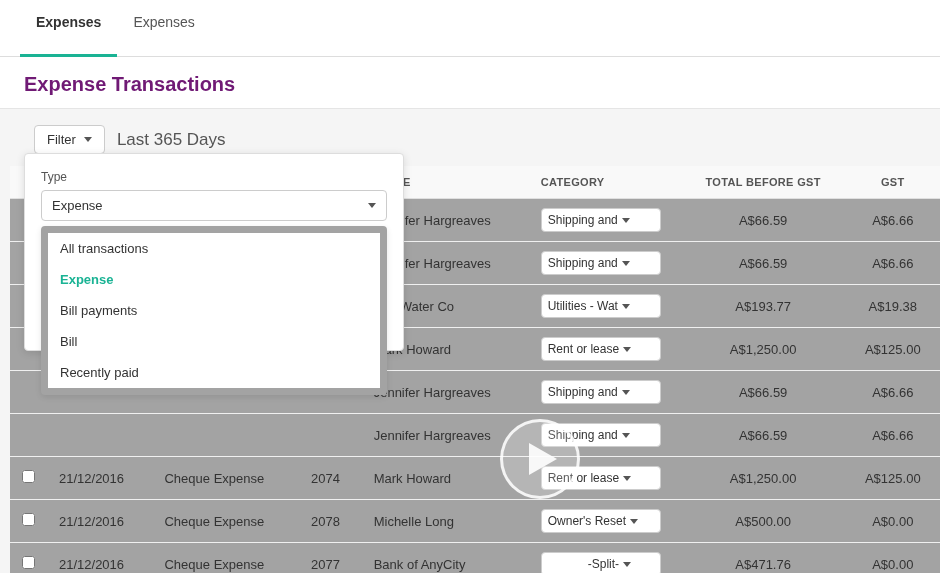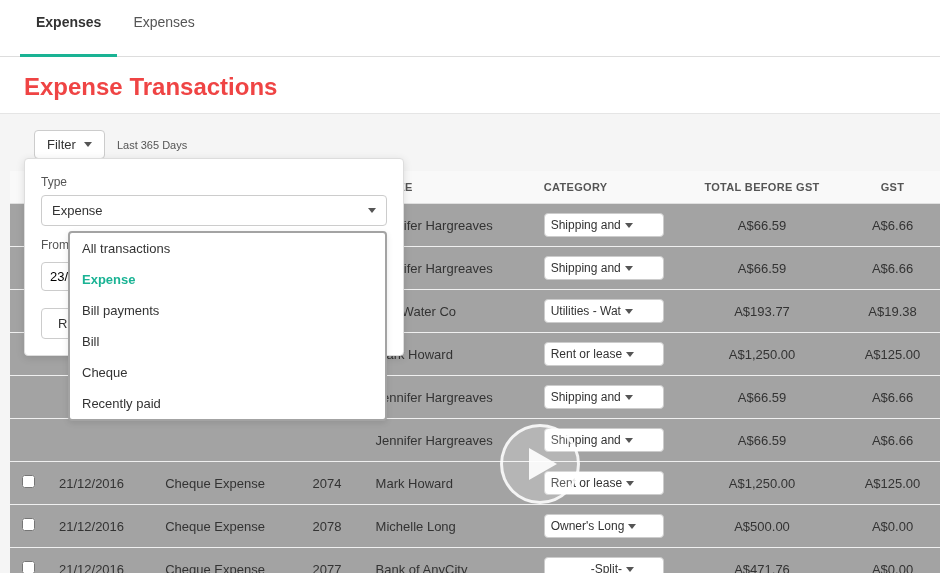--- a/index.html
+++ b/index.html
@@ -34,23 +34,23 @@
       border-bottom-color: #1ab394;
     }
 
     
     .page-header {
       background: #fff;
       padding: 16px 24px 12px;
       border-bottom: 1px solid #e5e5e5;
     }
     .page-title {
-      font-size: 24px;
+      font-size: 20px;
       font-weight: 600;
-      color: #ef4444;
+      color: #701a75;
     }
 
     
     .main-content {
       padding: 16px 0 0 10px;
       background: #f5f5f5;
       position: relative;
     }
 
     
@@ -69,21 +69,21 @@
       padding: 6px 12px;
       border: 1px solid #ccc;
       border-radius: 4px;
       background: #fff;
       cursor: pointer;
       font-size: 13px;
       color: #333;
     }
 
     .filter-label {
-      font-size: 11px;
+      font-size: 17px;
       color: #555;
     }
 
     
     .dropdown-panel {
       position: absolute;
       top: 44px;
       left: 24px;
       background: #fff;
       border: 1px solid #ddd;
@@ -118,25 +118,24 @@
       font-size: 13px;
     }
 
     
     .type-dropdown-list {
       position: absolute;
       top: 36px;
       left: 0;
       right: 0;
       background: #fff;
-      border: 2px solid #a3a3a3;
+      border: 7px solid #a3a3a3;
       border-radius: 4px;
       z-index: 200;
       box-shadow: 0 2px 6px rgba(0,0,0,0.1);
-      margin-left: 27px;
     }
 
     .type-dropdown-list .list-item {
       padding: 8px 12px;
       cursor: pointer;
       font-size: 13px;
       color: #333;
     }
     .type-dropdown-list .list-item.selected {
       color: #1ab394;
@@ -314,21 +313,20 @@
       <div class="type-select-display">
         <span>Expense</span>
         <span class="chevron-down"></span>
       </div>
 
       <div class="type-dropdown-list">
         <div class="list-item">All transactions</div>
         <div class="list-item selected">Expense</div>
         <div class="list-item">Bill payments</div>
         <div class="list-item">Bill</div>
-        <div class="list-item">Cheque</div>
         <div class="list-item">Recently paid</div>
       </div>
     </div>
 
     <div class="date-row">
       <div class="date-group">
         <div class="field-label">From</div>
         <input class="date-input" type="text" value="23/03/2016" style="">
       </div>
       <div class="date-group">
@@ -492,21 +490,21 @@
           <tr>
       <td class="checkbox-col">
         <input type="checkbox" style="">
       </td>
       <td>21/12/2016</td>
       <td>Cheque Expense</td>
       <td>2078</td>
       <td>Michelle Long</td>
       <td>
         <div class="cat-select">
-          <span style="overflow:hidden;text-overflow:ellipsis;max-width:90px;">Owner's Long</span>
+          <span style="overflow:hidden;text-overflow:ellipsis;max-width:90px;">Owner's Reset</span>
           <span style="display:inline-block;width:0;height:0;border-left:4px solid transparent;border-right:4px solid transparent;border-top:5px solid #555;flex-shrink:0;"></span>
         </div>
       </td>
       <td class="right">A$500.00</td>
       <td class="right">A$0.00</td>
     </tr>
           <tr>
       <td class="checkbox-col">
         <input type="checkbox" style="">
       </td>

